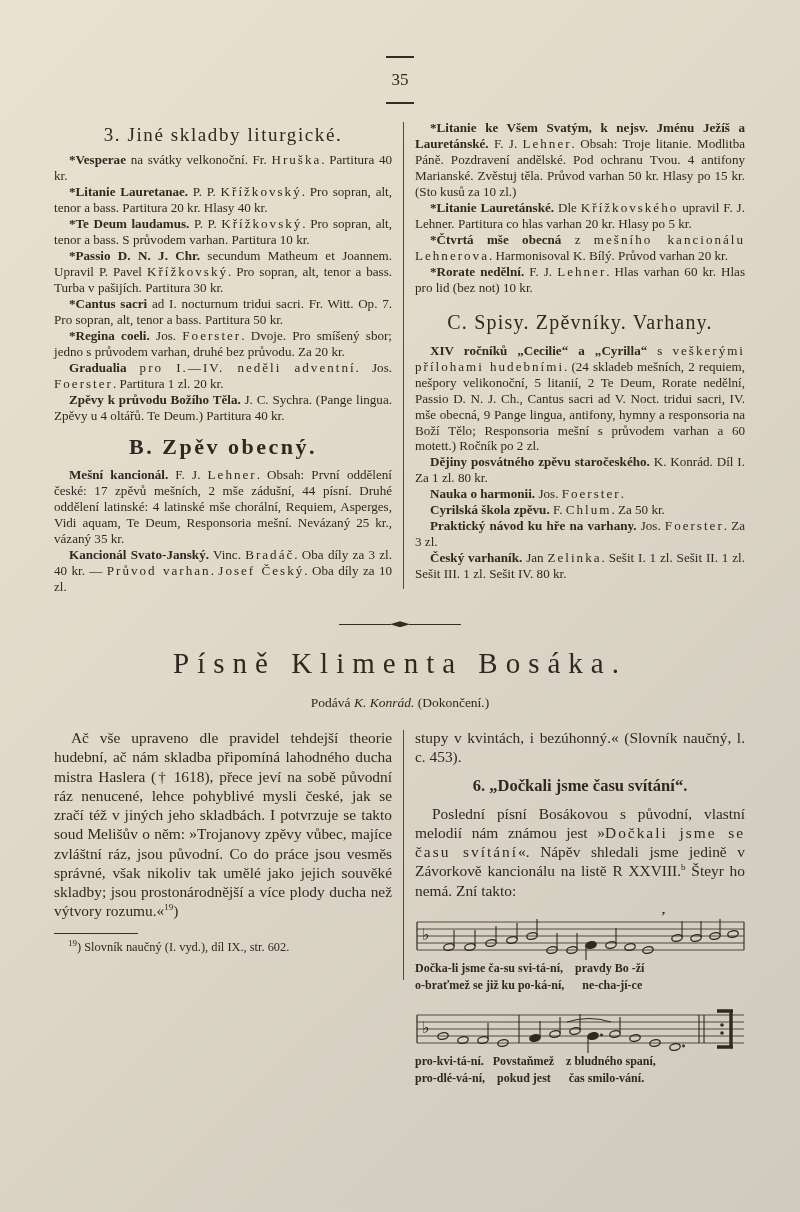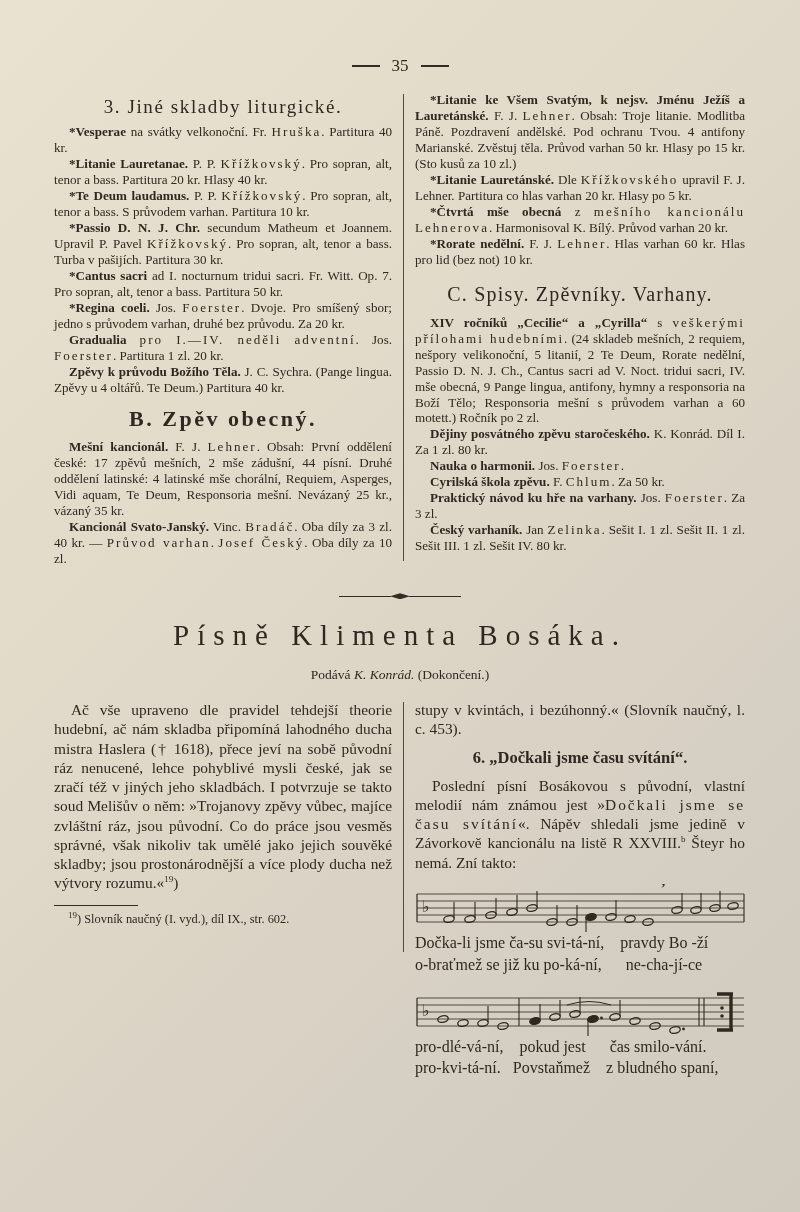--- a/index.html
+++ b/index.html
@@ -4,21 +4,21 @@
 <style>
   html,body{margin:0;padding:0;background:#8a857c;}
   .page{
     position:relative;width:800px;height:1212px;margin:0 auto;overflow:hidden;
     background:linear-gradient(135deg,#eae2d1 0%,#e4dccb 28%,#dcd5c6 55%,#d3cdc2 82%,#d0cabf 100%);
     color:#2e2820;
     font-family:"Liberation Serif","DejaVu Serif",serif;
   }
   .content{position:absolute;left:54px;top:56px;width:692px;}
   .page-num{display:flex;align-items:center;justify-content:center;gap:12px;
-    font-size:17px;margin:0 0 16px;}
+    font-size:17px;margin:0 0 16px;flex-direction:column;}
   .page-num .dash{display:inline-block;width:28px;height:2px;background:#332c24;}
   .cols{display:flex;align-items:stretch;}
   .col-l{width:338px;}
   .col-r{width:330px;}
   .vdiv{width:1px;background:#55493c;margin:2px 11px 6px;}
   .vdiv2{width:1px;background:#55493c;margin:2px 11px 0;height:250px;align-self:flex-start;}
   .h-a{font-size:19px;font-weight:normal;letter-spacing:1.6px;text-align:center;margin:4px 0 6px;}
   .h-b{font-size:22px;font-weight:bold;letter-spacing:2.5px;text-align:center;margin:11px 0 7px;}
   .h-c{font-size:20px;font-weight:normal;letter-spacing:1.2px;text-align:center;margin:15px 0 9px;}
   .cat p{margin:0;font-size:13.1px;line-height:1.22;text-align:justify;text-indent:15px;}
@@ -30,21 +30,21 @@
     clip-path:polygon(0 50%,50% 0,100% 50%,50% 100%);}
   .article-title{font-size:29px;font-weight:normal;letter-spacing:8px;text-align:center;margin:0 0 15px;}
   .article-sub{font-size:13.5px;text-align:center;margin:0 0 17px;}
   .body-p{margin:0;font-size:15.4px;line-height:1.25;text-align:justify;}
   .indent{text-indent:17px;}
   .h6{font-size:16.5px;text-align:center;margin:9px 0 8px;}
   .fn-rule{width:84px;border-top:1px solid #332c24;margin:12px 0 6px;}
   .footnote{font-size:12.4px;margin:0;text-indent:14px;}
   figure.music{margin:12px 0 0;}
   svg.staff{display:block;width:330px;height:48px;}
-  .lyrics{font-size:16px;line-height:1.3;white-space:pre;margin:1px 0 0;}
+  .lyrics{font-size:12px;line-height:1.3;white-space:pre;margin:1px 0 0;font-weight:bold;}
 </style>
 </head>
 <body>
 
 <div class="page">
   <div class="content">
 
     <div class="page-num">
       <span class="dash"></span>
       <span>35</span>
@@ -184,20 +184,20 @@
               <ellipse cx="200" cy="29" rx="5.3" ry="3.3" fill="none" stroke="#2e2820" stroke-width="1.3" transform="rotate(-12 200 29)"></ellipse>
               <line x1="205" y1="28" x2="205" y2="12" stroke="#2e2820" stroke-width="1.1"></line>
               <ellipse cx="220" cy="33" rx="5.3" ry="3.3" fill="none" stroke="#2e2820" stroke-width="1.3" transform="rotate(-12 220 33)"></ellipse>
               <ellipse cx="240" cy="38" rx="5.3" ry="3.3" fill="none" stroke="#2e2820" stroke-width="1.3" transform="rotate(-12 240 38)"></ellipse>
               <ellipse cx="260" cy="42" rx="5.3" ry="3.3" fill="none" stroke="#2e2820" stroke-width="1.3" transform="rotate(-12 260 42)"></ellipse>
               <circle cx="268.5" cy="41" r="1.4" fill="#2e2820"></circle>
               <path d="M302,6 h16 M316,6 v36 M302,42 h16" stroke="#2e2820" stroke-width="3.4" fill="none"></path>
               <circle cx="307" cy="20" r="1.8" fill="#2e2820"></circle>
               <circle cx="307" cy="28" r="1.8" fill="#2e2820"></circle>
             </svg>
+          <div class="lyrics">pro-kvi-tá-ní.   Povstaňmež    z bludného spaní,</div>
           <div class="lyrics">pro-dlé-vá-ní,    pokud jest      čas smilo-vání.</div>
-          <div class="lyrics">pro-kvi-tá-ní.   Povstaňmež    z bludného spaní,</div>
         </figure>
       </div>
     </div>
 
   </div>
 </div>
 
 </body></html>

